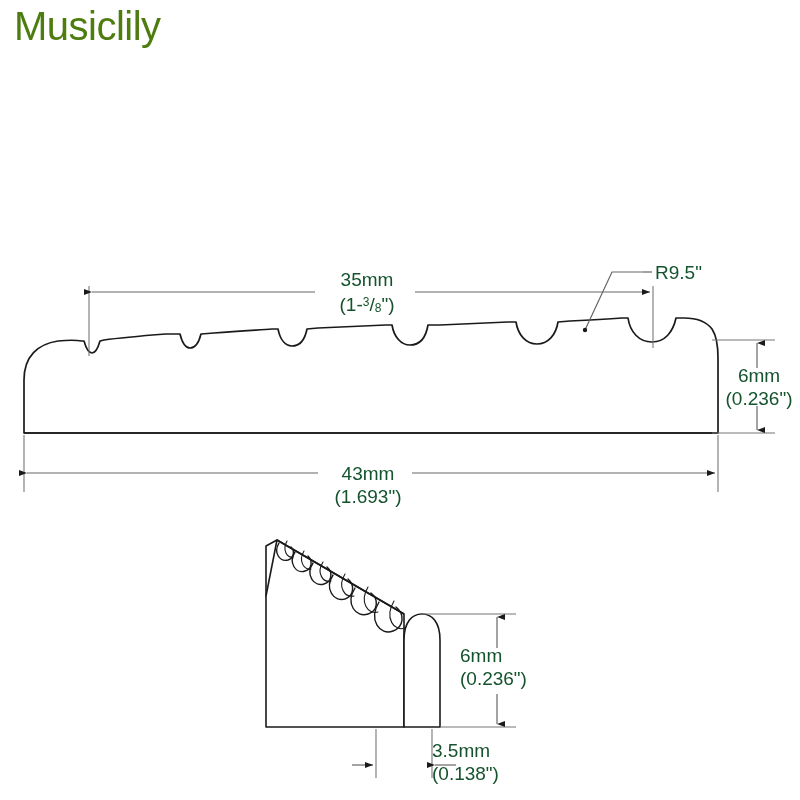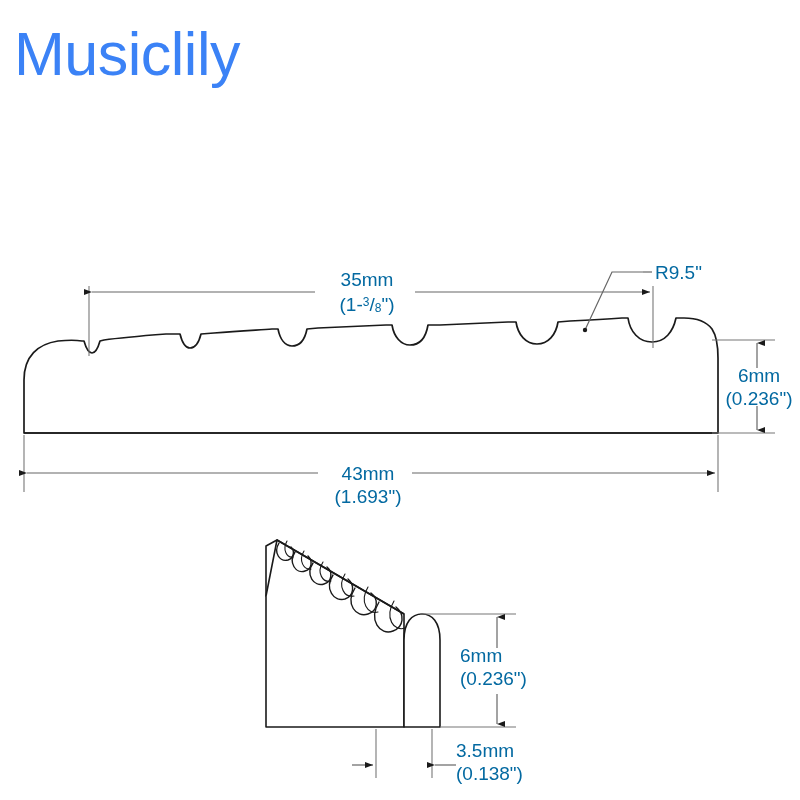--- a/index.html
+++ b/index.html
@@ -19,34 +19,33 @@
     position: absolute;
     left: 0;
     top: 0;
     width: 800px;
     height: 800px;
   }
   .brand {
     position: absolute;
     left: 14px;
     top: 6px;
-    font-size: 61px;
+    font-size: 40px;
     line-height: 1;
     letter-spacing: -0.5px;
     font-family: "Liberation Sans", sans-serif;
-    color: #3b82f6;
+    color: #4d7c0f;
     white-space: nowrap;
-    margin-top: 18px;
   }
   .dim-label {
     position: absolute;
     font-family: "Liberation Sans", sans-serif;
     font-size: 19px;
     line-height: 23px;
-    color: #0369a1;
+    color: #14532d;
     white-space: nowrap;
     text-align: center;
   }
   .dim-label .l2 { display: block; }
   .frac {
     font-size: 19px;
   }
   .frac sup {
     font-size: 12px;
     vertical-align: 5px;
@@ -216,16 +215,16 @@
 <div class="dim-label" style="left:322px; top:462px; width:92px;">
   <span>43mm</span>
   <span class="l2">(1.693")</span>
 </div>
 
 <div class="dim-label" style="left:460px; top:644px; width:92px; text-align:left;">
   <span>6mm</span>
   <span class="l2">(0.236")</span>
 </div>
 
-<div class="dim-label" style="left:456px; top:739px; width:100px; text-align:left;">
+<div class="dim-label" style="left:432px; top:739px; width:100px; text-align:left;">
   <span>3.5mm</span>
   <span class="l2">(0.138")</span>
 </div>
 
 </body></html>

